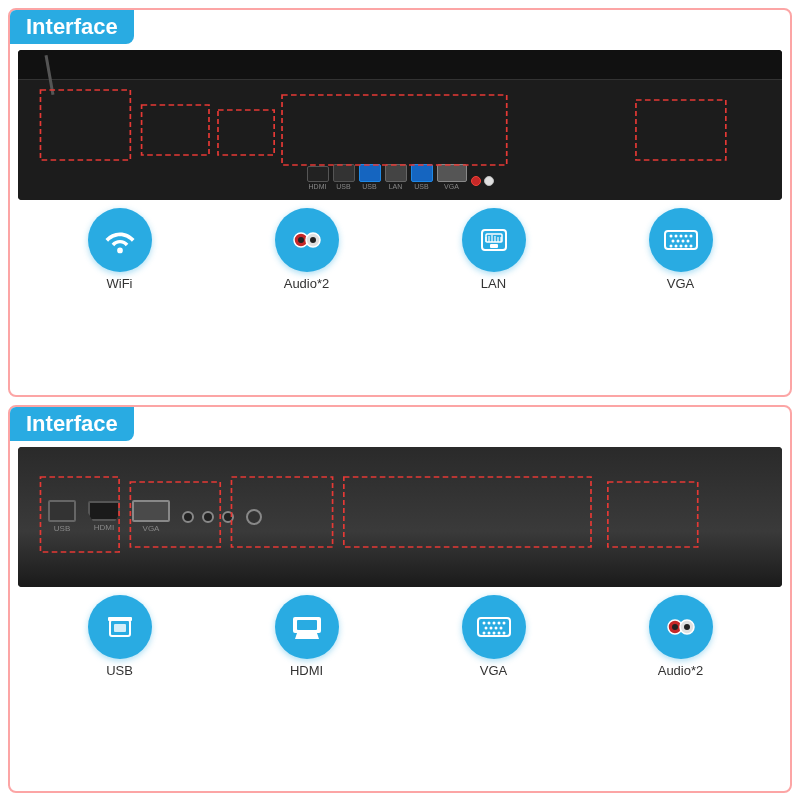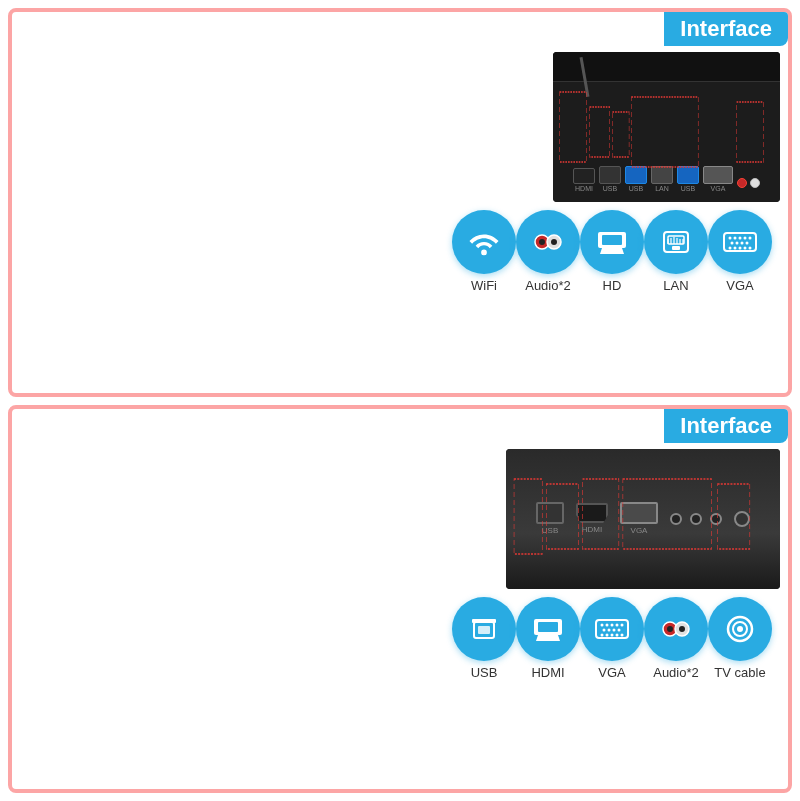--- a/index.html
+++ b/index.html
@@ -13,28 +13,27 @@
     .main-container {
       width: 800px;
       height: 801px;
       background: #fff;
       display: flex;
       flex-direction: column;
       padding: 8px;
       gap: 8px;
     }
     .section {
-      border: 4px solid #fca5a5;
+      border: 2px solid #fca5a5;
       border-radius: 8px;
       background: #fff;
       flex: 1;
       display: flex;
       flex-direction: column;
       overflow: hidden;
-      align-items: flex-end;
     }
     .section-header {
       background: #29abe2;
       color: #fff;
       font-size: 22px;
       font-weight: bold;
       padding: 4px 16px;
       width: fit-content;
       border-radius: 0 0 8px 0;
     }
@@ -280,31 +279,20 @@
 
             <circle cx="11" cy="17" r="7" fill="#c62828" stroke="white" stroke-width="1.5"></circle>
             <circle cx="11" cy="17" r="3" fill="#222"></circle>
             <circle cx="23" cy="17" r="7" fill="#e0e0e0" stroke="white" stroke-width="1.5"></circle>
             <circle cx="23" cy="17" r="3" fill="#222"></circle>
           </svg>
         </div>
         <span class="icon-label">Audio*2</span>
       </div>
 
-      <div class="icon-item">
-        <div class="icon-circle">
-          <svg class="hdmi-svg" viewBox="0 0 36 36">
-
-            <rect x="4" y="8" width="28" height="16" rx="2" fill="white"></rect>
-            <polygon points="8,24 28,24 30,30 6,30" fill="white"></polygon>
-            <rect x="8" y="11" width="20" height="10" rx="1" fill="#29abe2"></rect>
-          </svg>
-        </div>
-        <span class="icon-label">HD</span>
-      </div>
 
       <div class="icon-item">
         <div class="icon-circle">
           <svg class="lan-svg" viewBox="0 0 36 36">
 
             <rect x="6" y="8" width="24" height="20" rx="3" fill="none" stroke="white" stroke-width="2"></rect>
             <rect x="10" y="12" width="16" height="8" rx="1" fill="none" stroke="white" stroke-width="1.5"></rect>
             <line x1="10" y1="15" x2="10" y2="20" stroke="white" stroke-width="1.2"></line>
             <line x1="13" y1="14" x2="13" y2="20" stroke="white" stroke-width="1.2"></line>
             <line x1="16" y1="13" x2="16" y2="20" stroke="white" stroke-width="1.2"></line>
@@ -445,28 +433,17 @@
           <svg class="audio-svg" viewBox="0 0 34 34">
             <circle cx="11" cy="17" r="7" fill="#c62828" stroke="white" stroke-width="1.5"></circle>
             <circle cx="11" cy="17" r="3" fill="#222"></circle>
             <circle cx="23" cy="17" r="7" fill="#e0e0e0" stroke="white" stroke-width="1.5"></circle>
             <circle cx="23" cy="17" r="3" fill="#222"></circle>
           </svg>
         </div>
         <span class="icon-label">Audio*2</span>
       </div>
 
-      <div class="icon-item">
-        <div class="icon-circle">
-          <svg class="tvcable-svg" viewBox="0 0 30 34">
-
-            <circle cx="15" cy="17" r="12" fill="none" stroke="white" stroke-width="2.5"></circle>
-            <circle cx="15" cy="17" r="7" fill="none" stroke="white" stroke-width="2"></circle>
-            <circle cx="15" cy="17" r="3" fill="white"></circle>
-          </svg>
-        </div>
-        <span class="icon-label">TV cable</span>
-      </div>
 
     </div>
   </div>
 
 </div>
 
 </body></html>

